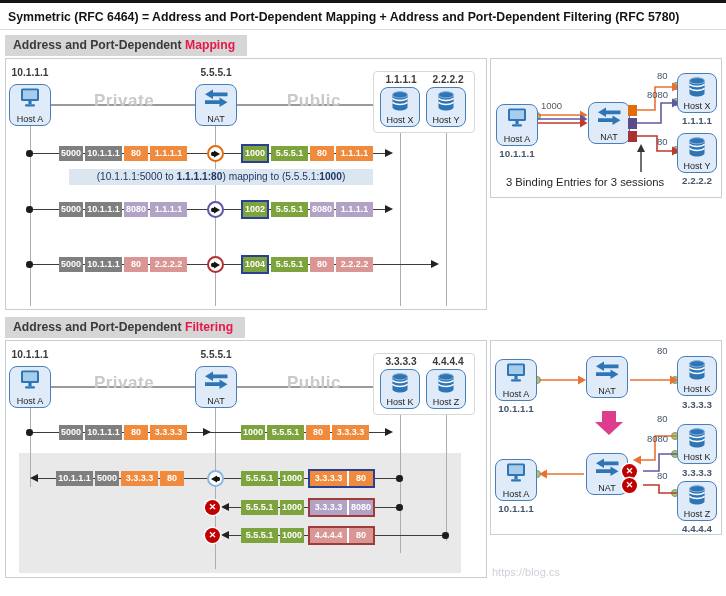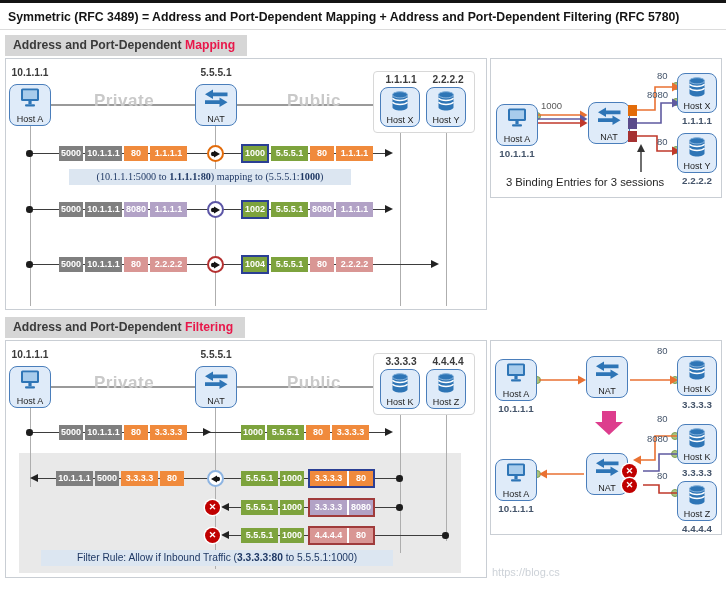--- a/index.html
+++ b/index.html
@@ -91,21 +91,21 @@
     <g id="mark-l">
         <circle cx="7.8" cy="5" r="2.3" fill="#141414"></circle>
         <path d="M7 1.6 L1 5 L7 8.4 Z" fill="#141414"></path>
       </g>
   </defs>
 </svg>
 
 <div id="stage">
 
   <div class="titlebar">
-    <span>Symmetric (RFC 3489) = Address and Port-Dependent Mapping + Address and Port-Dependent Filtering (RFC 5780)</span>
+    <span>Symmetric (RFC 6464) = Address and Port-Dependent Mapping + Address and Port-Dependent Filtering (RFC 5780)</span>
   </div>
 
   <div class="sech" style="left:5px;top:35px;">
     <span>Address and Port-Dependent </span><span class="kw">Mapping</span>
   </div>
 
   <div class="panel" style="left:5px;top:58px;width:482px;height:252px;">
     <div class="netline" style="left:45px;top:45px;width:324px;"></div>
     <div class="vline" style="left:23.5px;top:67px;height:180px;"></div>
     <div class="vline" style="left:209px;top:67px;height:180px;"></div>
@@ -162,21 +162,21 @@
           </svg>
       </div>
       <div class="bgroup" style="left:235px;">
         <span class="pbox wp c-green bd-navy">1000</span>
         <span class="pbox wi c-green">5.5.5.1</span>
         <span class="pbox wp c-orange">80</span>
         <span class="pbox wi c-orange">1.1.1.1</span>
       </div>
       <div class="tri-r" style="left:379px;"></div>
     </div>
-    <div class="cap" style="left:63px;top:110px;width:282px;font-family:Liberation Serif, serif;">
+    <div class="cap" style="left:63px;top:110px;width:304px;">
       <span>(10.1.1.1:5000 to </span><b>1.1.1.1:80</b><span>) mapping to (5.5.5.1:</span><b>1000</b><span>)</span>
     </div>
 
     <div class="prow" style="left:0;top:143px;width:482px;">
       <div class="rline" style="left:24px;width:357px;"></div>
       <div class="enddot" style="left:20px;"></div>
       <div class="bgroup" style="left:53px;">
         <span class="pbox wp c-gray">5000</span>
         <span class="pbox wi c-gray">10.1.1.1</span>
         <span class="pbox wp c-purple">8080</span>
@@ -390,23 +390,20 @@
       <div class="bgroup" style="left:235px;">
         <span class="pbox wi c-green">5.5.5.1</span>
         <span class="pbox wp c-green">1000</span>
       </div>
       <div class="pair red" style="left:302px;">
         <span class="pbox wi c-pink">4.4.4.4</span>
         <span class="pbox wp c-pink">80</span>
       </div>
     </div>
 
-    <div class="cap" style="left:35px;top:209px;width:352px;">
-      <span>Filter Rule: Allow if Inbound Traffic (</span><b>3.3.3.3:80</b><span> to 5.5.5.1:1000)</span>
-    </div>
   </div>
 
   <div class="rpanel" style="left:490px;top:340px;width:232px;height:195px;">
     <div class="gdot" style="left:42px;top:35px;"></div>
     <div class="gdot" style="left:180px;top:35px;"></div>
     <div class="gdot" style="left:42px;top:129px;"></div>
     <div class="gdot" style="left:180px;top:91px;"></div>
     <div class="gdot" style="left:180px;top:109px;"></div>
     <div class="gdot" style="left:180px;top:148px;"></div>
     <svg class="csvg" width="232" height="195">

